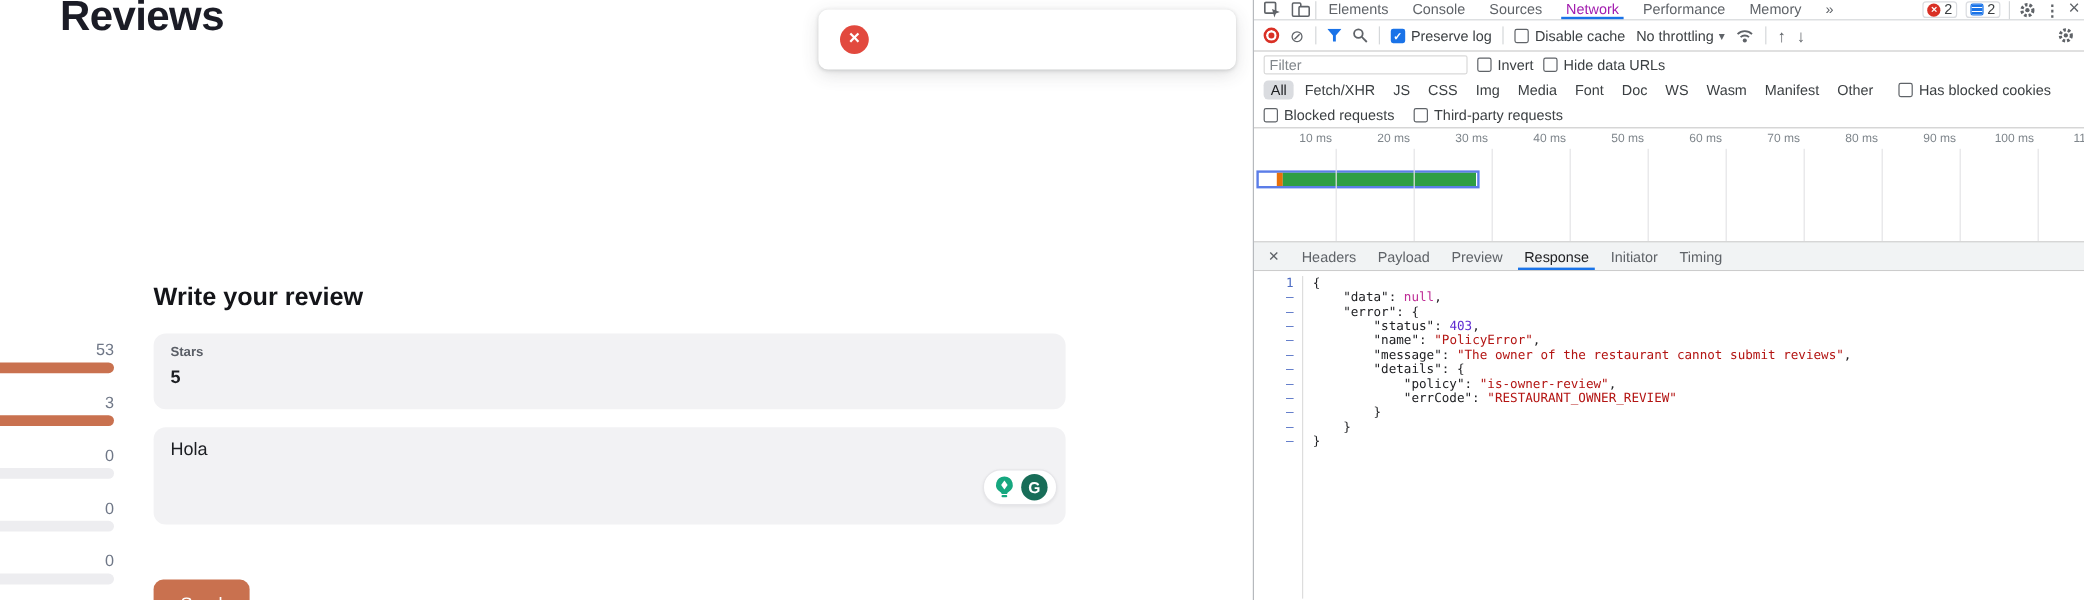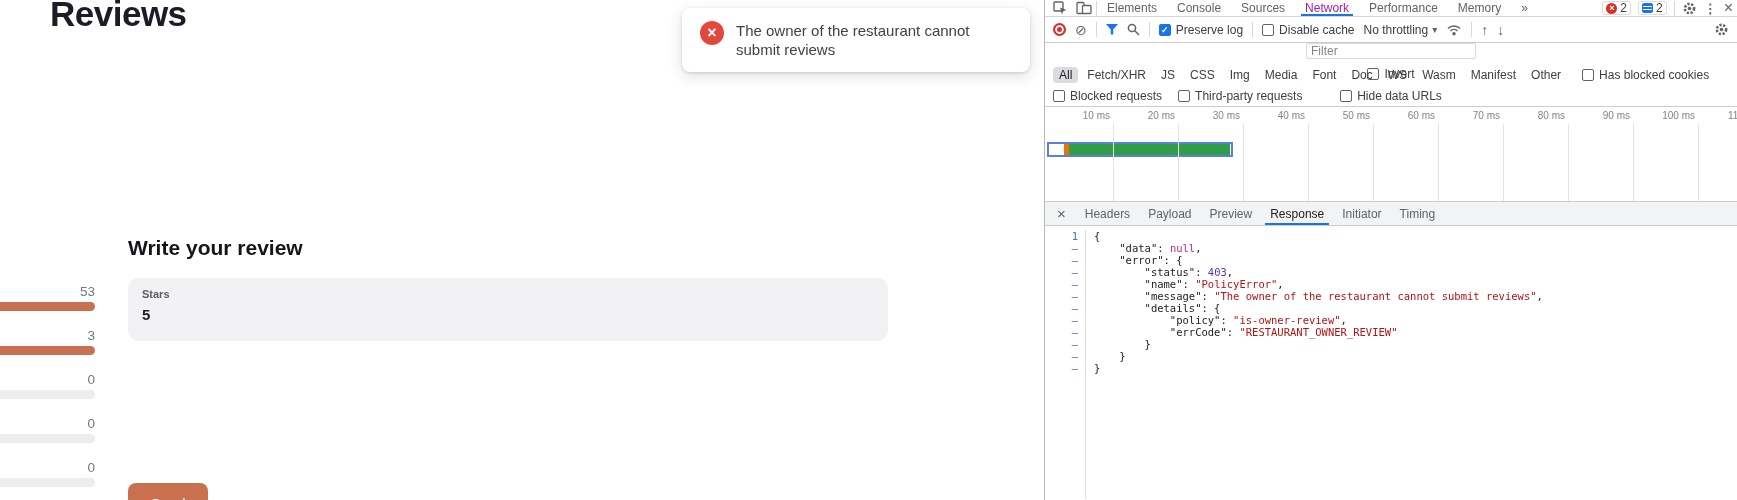--- a/index.html
+++ b/index.html
@@ -63,21 +63,21 @@
     box-shadow:inset 0 0 0 2px #fff; }
   .chk { width:12px; height:12px; border:1px solid #5f6368; border-radius:2px; background:#fff;
     display:inline-flex; align-items:center; justify-content:center; flex-shrink:0; }
   .chk.checked { background:#1a73e8; border-color:#1a73e8; color:#fff; font-size:9px; font-weight:bold; }
   .lab { color:#3c4043; }
   .ddl { display:flex; align-items:center; gap:4px; color:#3c4043; }
   .ddl .arr { color:#5f6368; font-size:10px; }
 
   .dt-filterbar { border-bottom:1px solid #ccc; }
   .f-row { display:flex; align-items:center; gap:8px; padding:0 8px; }
-  .f-row1 { height:21px;flex-direction:column; } .f-row2 { height:22px; gap:0; } .f-row3 { height:20px; gap:16px; }
+  .f-row1 { height:21px; } .f-row2 { height:22px; gap:0; } .f-row3 { height:20px; gap:16px; }
   .filter-input { width:170px; height:16px; border:1px solid #d9d9d9; border-radius:2px;
     font:12px "Liberation Sans",sans-serif; padding:0 4px; color:#202124; outline:none; }
   .filter-input::placeholder { color:#80868b; }
   .chk-item { display:flex; align-items:center; gap:5px; }
   .chip { padding:1px 6px; border-radius:4px; color:#3c4043; margin-right:3px; white-space:nowrap; }
   .chip.active { background:#dadce0; color:#202124; }
 
   .dt-overview { position:relative; height:95px; border-bottom:1px solid #ccc; overflow:hidden; }
   .gridline { position:absolute; top:17px; bottom:0; width:1px; background:#e4e4e6; }
   .ruler-label { position:absolute; top:3px; width:50px; text-align:right; font-size:10px; color:#7e858b; white-space:nowrap; }
@@ -114,21 +114,20 @@
 </style>
 </head>
 <body>
 
 <div class="stage">
 
   <h1 class="page-title">Reviews</h1>
 
   <div class="toast">
     <div class="toast-icon">×</div>
-    <div class="toast-text">The owner of the restaurant cannot submit reviews</div>
   </div>
 
   <div>
     <span class="rating-num" style="top:284px">53</span>
     <div class="rating-bar filled" style="top:302px"></div>
     <span class="rating-num" style="top:328px">3</span>
     <div class="rating-bar filled" style="top:346px"></div>
     <span class="rating-num" style="top:372px">0</span>
     <div class="rating-bar empty" style="top:390px"></div>
     <span class="rating-num" style="top:416px">0</span>
@@ -137,20 +136,31 @@
     <div class="rating-bar empty" style="top:478px"></div>
   </div>
 
   <h2 class="form-heading">Write your review</h2>
 
   <div class="field field-stars">
     <div class="field-label">Stars</div>
     <div class="field-value">5</div>
   </div>
 
+  <div class="field field-review">
+    <div class="review-text">Hola</div>
+    <div class="gram-pill">
+      <svg class="ic" width="20" height="20" viewBox="0 0 20 20">
+        <path d="M10 1a7 7 0 0 0-3.2 13.2c.5.3.9.9.9 1.4h4.6c0-.5.4-1.1.9-1.4A7 7 0 0 0 10 1z" fill="#16a77f"></path>
+        <rect x="7.6" y="16.6" width="4.8" height="1.7" rx="0.85" fill="#16a77f"></rect>
+        <polygon points="10,4.4 12.7,8.2 10,12 7.3,8.2" fill="#ffffff"></polygon>
+      </svg>
+      <div class="g-icon">G</div>
+    </div>
+  </div>
 
   <button class="send-btn">Send</button>
 
   <div class="dt">
 
     <div class="dt-tabs">
       <div class="tabbar-icons">
         <svg class="ic" width="15" height="14" viewBox="0 0 15 14">
           <rect x="1" y="1" width="9" height="9" rx="1" fill="none" stroke="#5f6368" stroke-width="1.4"></rect>
           <polygon points="7,6.5 13.5,9 10.2,10.2 9,13.5" fill="#5f6368"></polygon>

